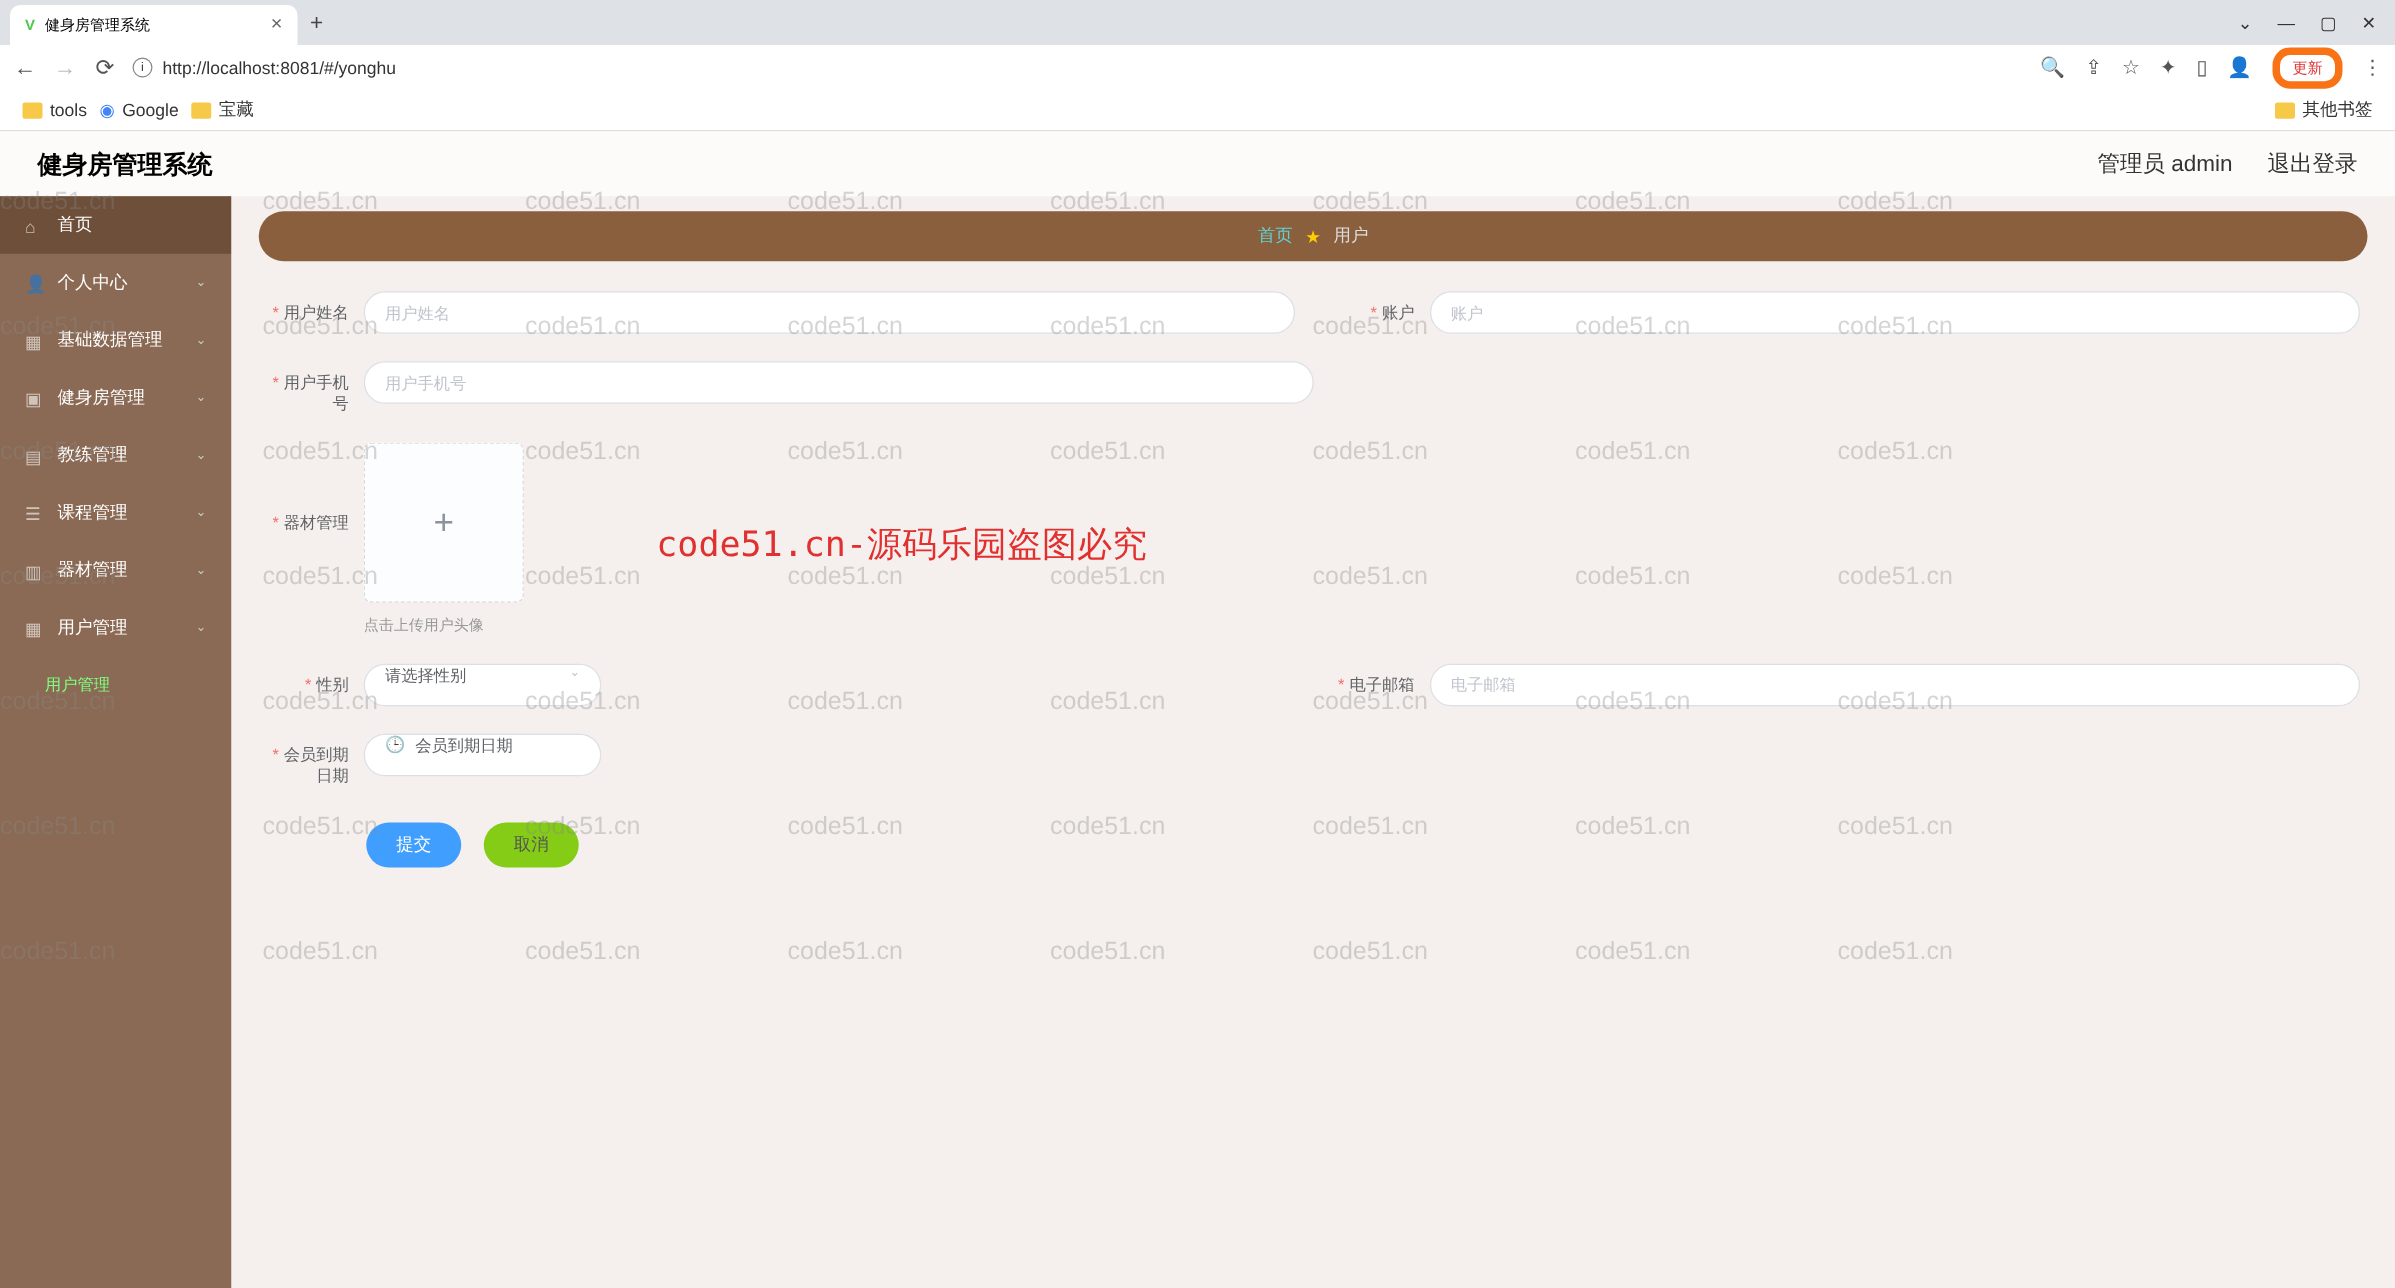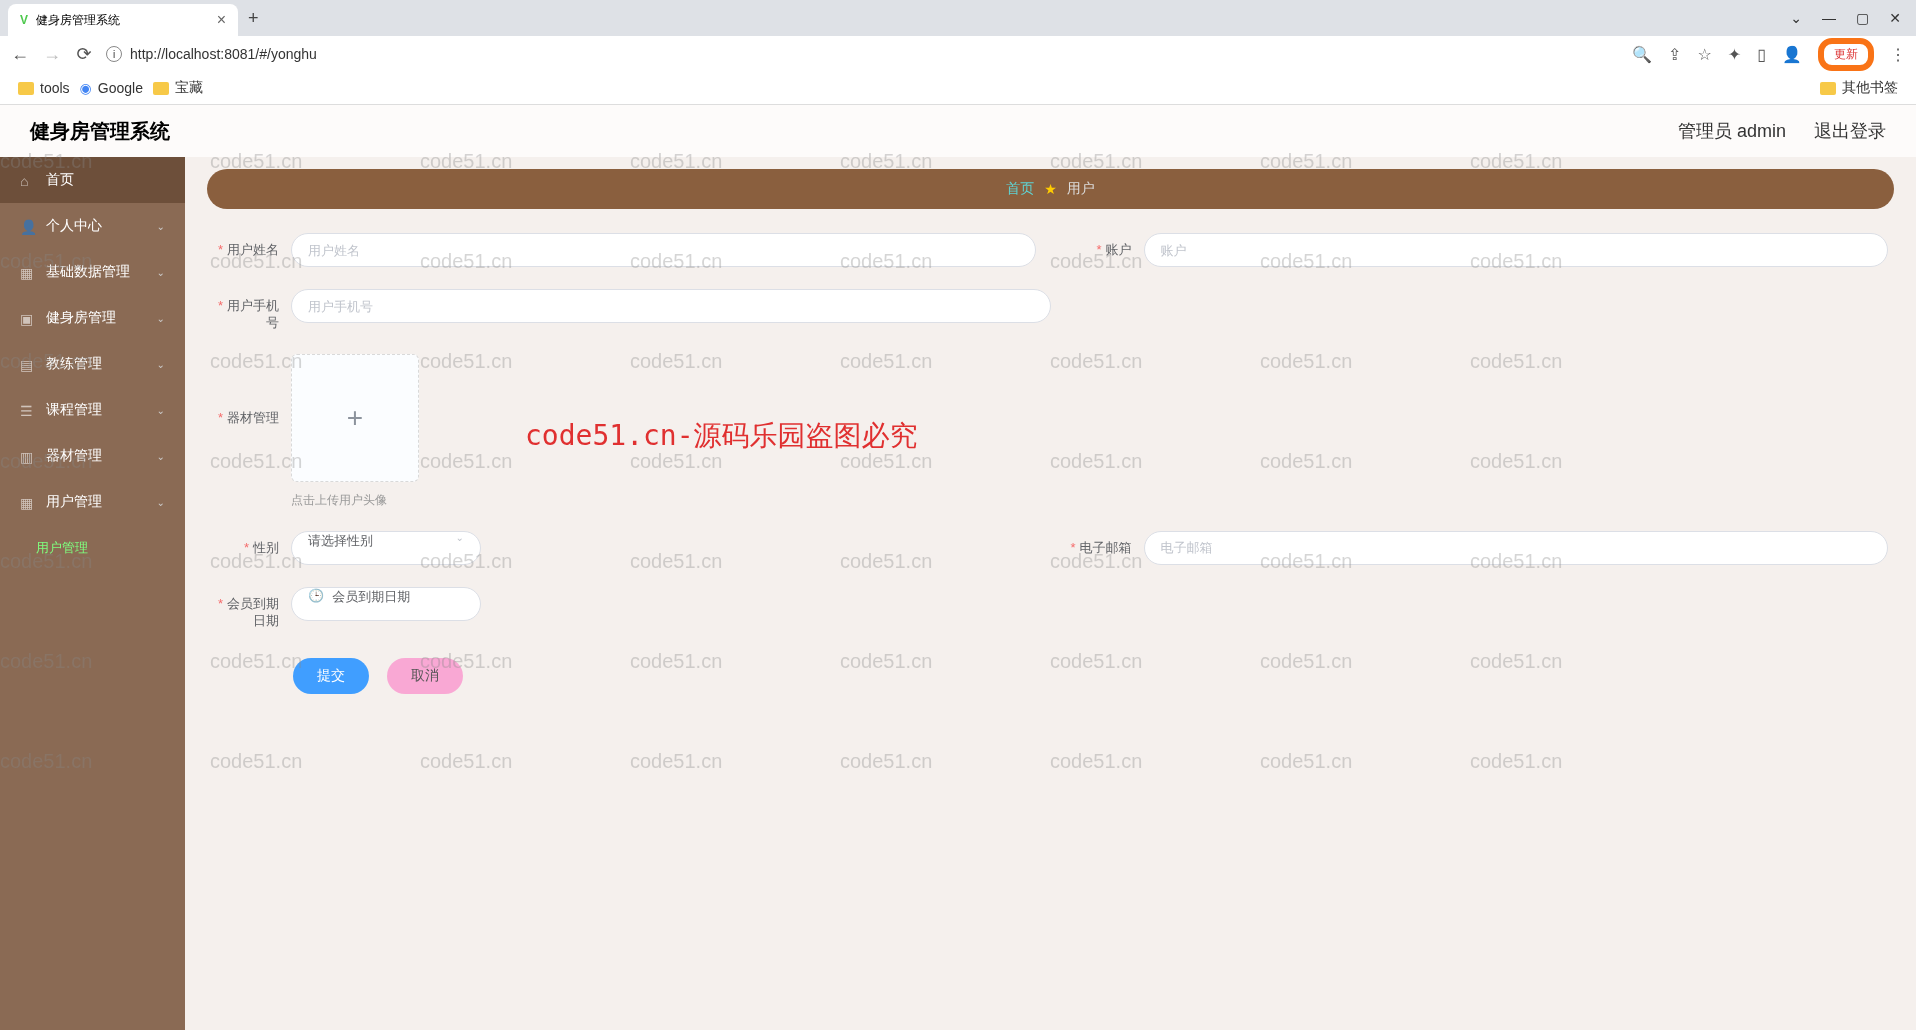--- a/index.html
+++ b/index.html
@@ -65,21 +65,21 @@
 .select-box .chev { margin-left: auto; font-size: 10px; color: #c0c4cc; }
 .date-box .clock { margin-right: 8px; }
 
 .upload-box { width: 128px; height: 128px; border: 1px dashed #d9d9d9; border-radius: 6px; display: flex; align-items: center; justify-content: center; background: #fbfdff; cursor: pointer; }
 .upload-box .plus { font-size: 28px; color: #8c939d; font-weight: 300; }
 .upload-hint { font-size: 12px; color: #999; margin-top: 10px; }
 
 .form-actions { display: flex; gap: 18px; margin-top: 28px; margin-left: 80px; }
 .btn { height: 36px; padding: 0 24px; border-radius: 18px; border: none; font-size: 14px; cursor: pointer; }
 .btn-primary { background: #409eff; color: #fff; }
-.btn-cancel { background: #f9a8d4; color: #555; }
+.btn-cancel { background: #84cc16; color: #555; }
 
 .watermark-overlay { position: absolute; left: 340px; top: 260px; color: #e03030; font-size: 28px; font-family: monospace; font-weight: 500; pointer-events: none; }
 .wm-bg { position: fixed; top: 150px; left: 0; right: 0; bottom: 0; pointer-events: none; opacity: 0.35; z-index: 999; }
 .wm-bg span { position: absolute; font-size: 20px; color: #888; font-family: Arial; }
 </style>
 </head>
 <body>
 
 <div class="browser-chrome">
   <div class="tab-bar">

